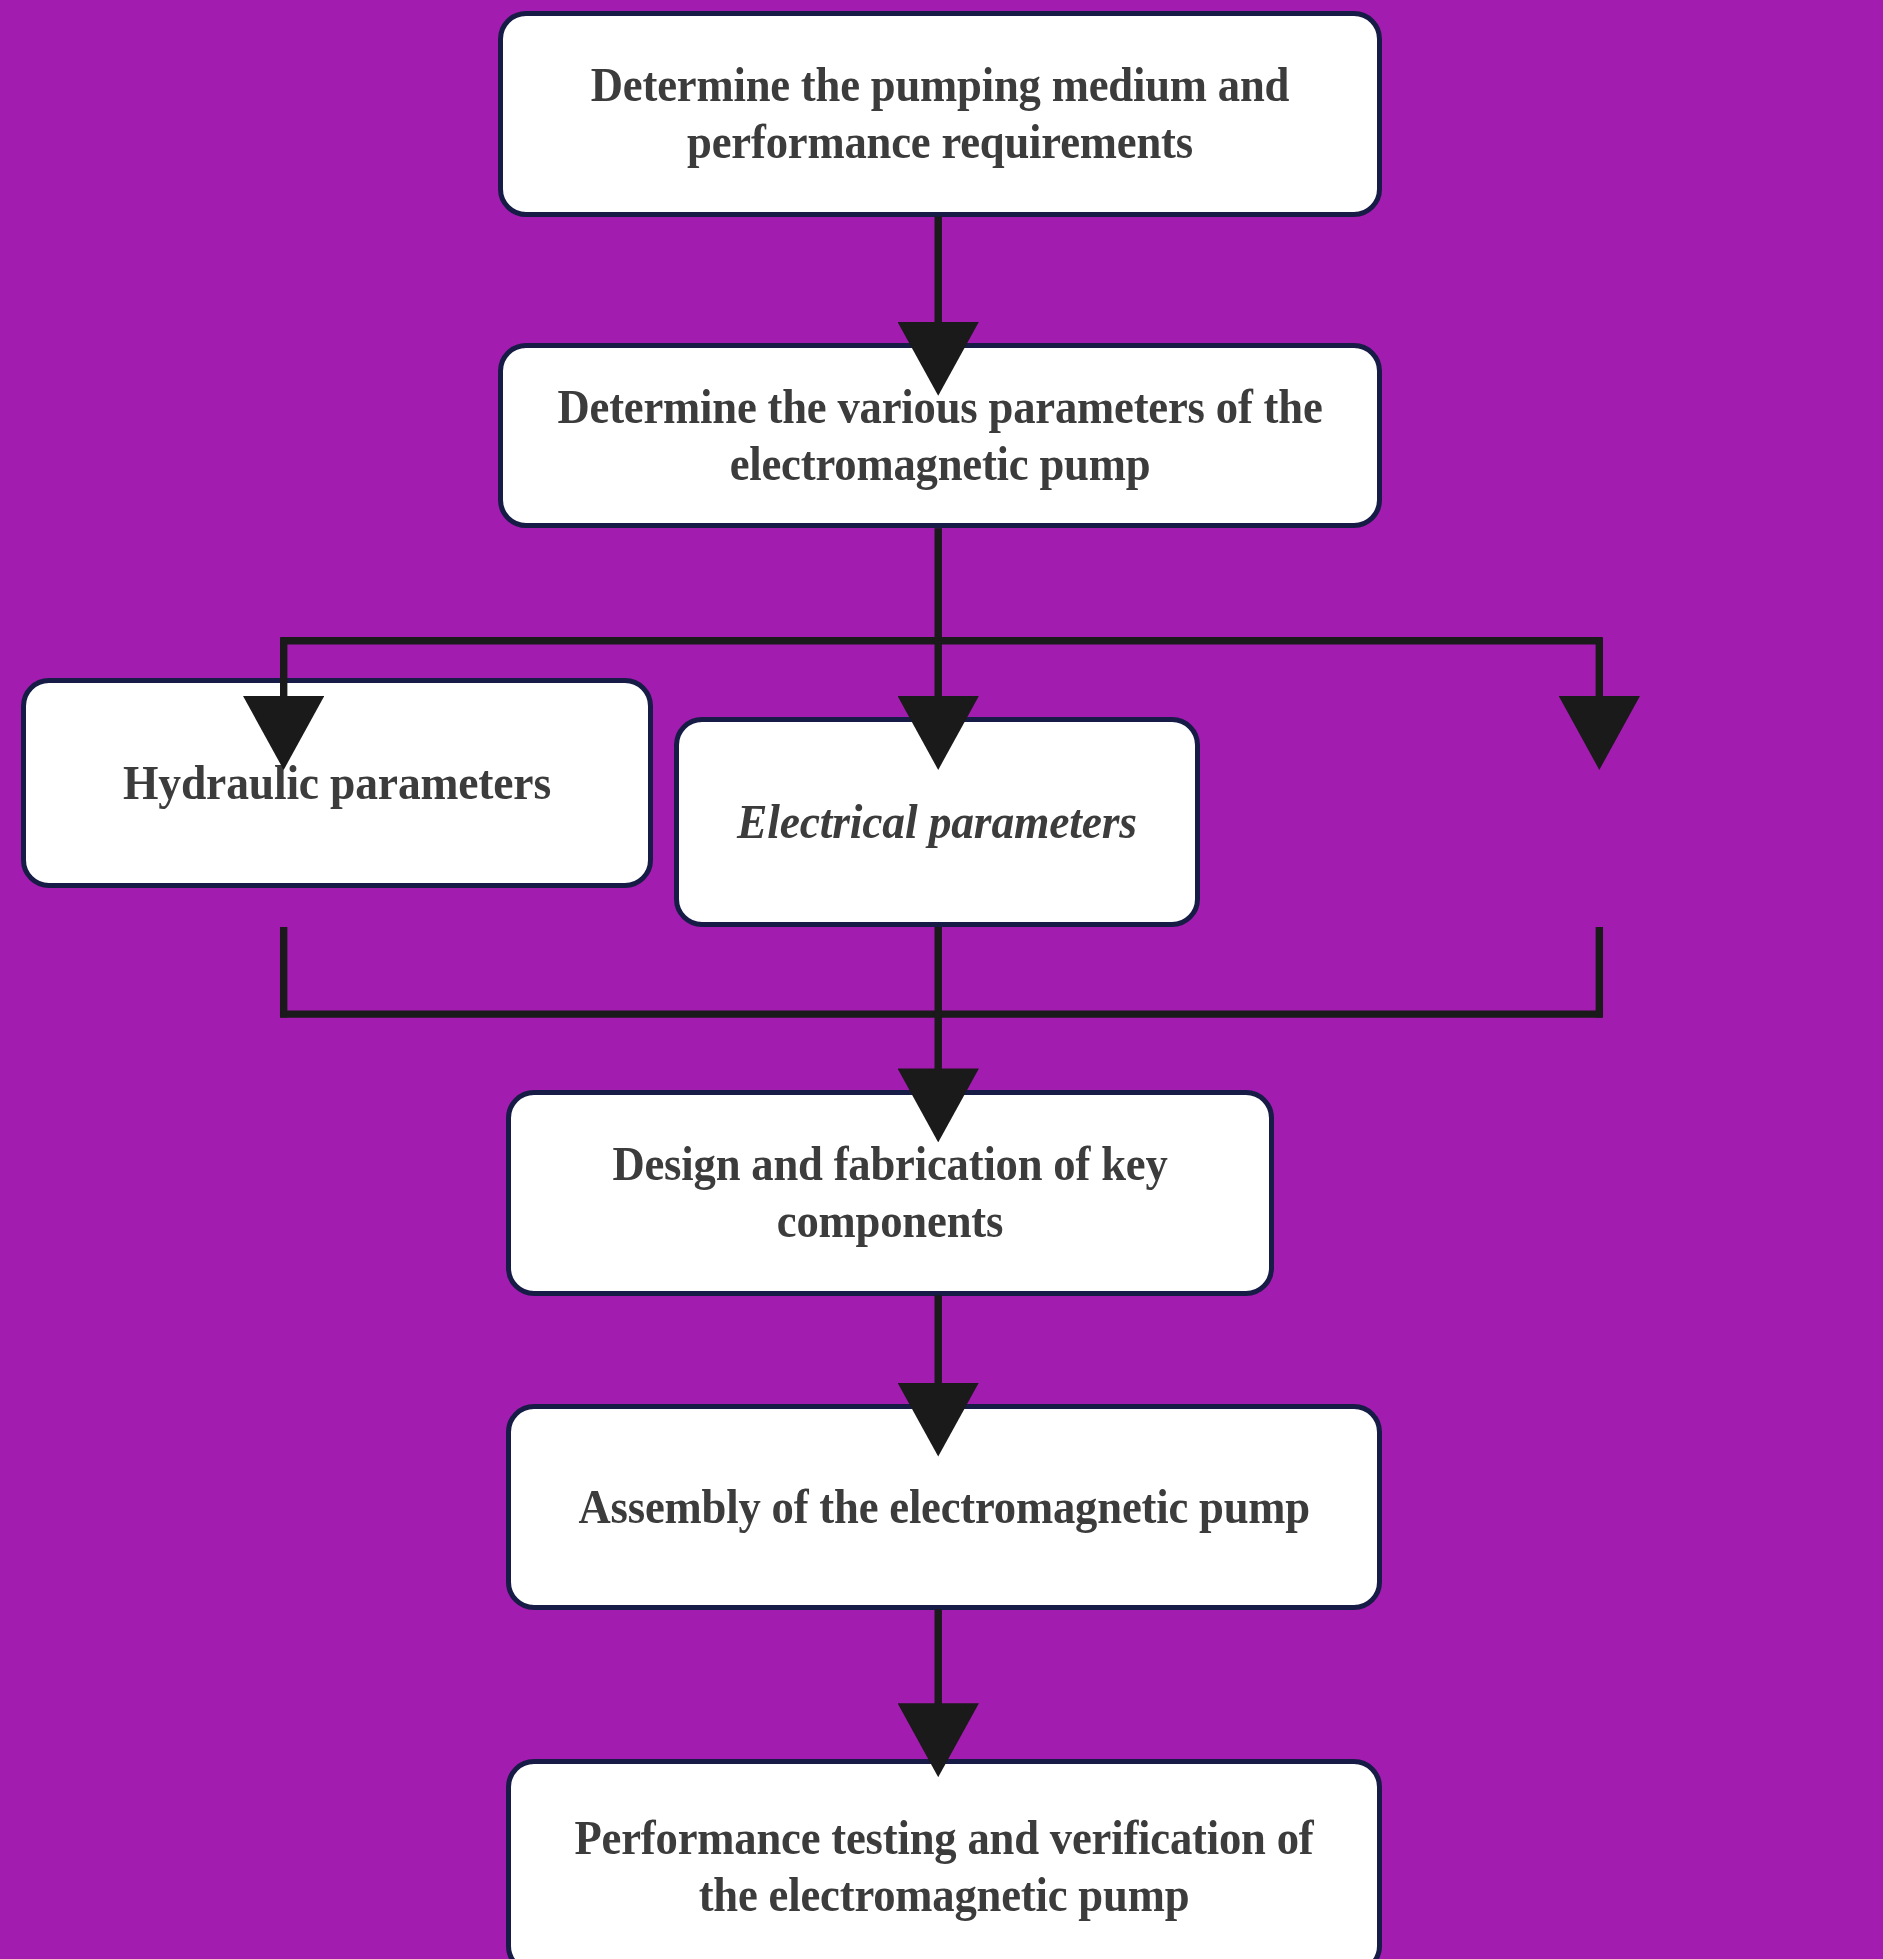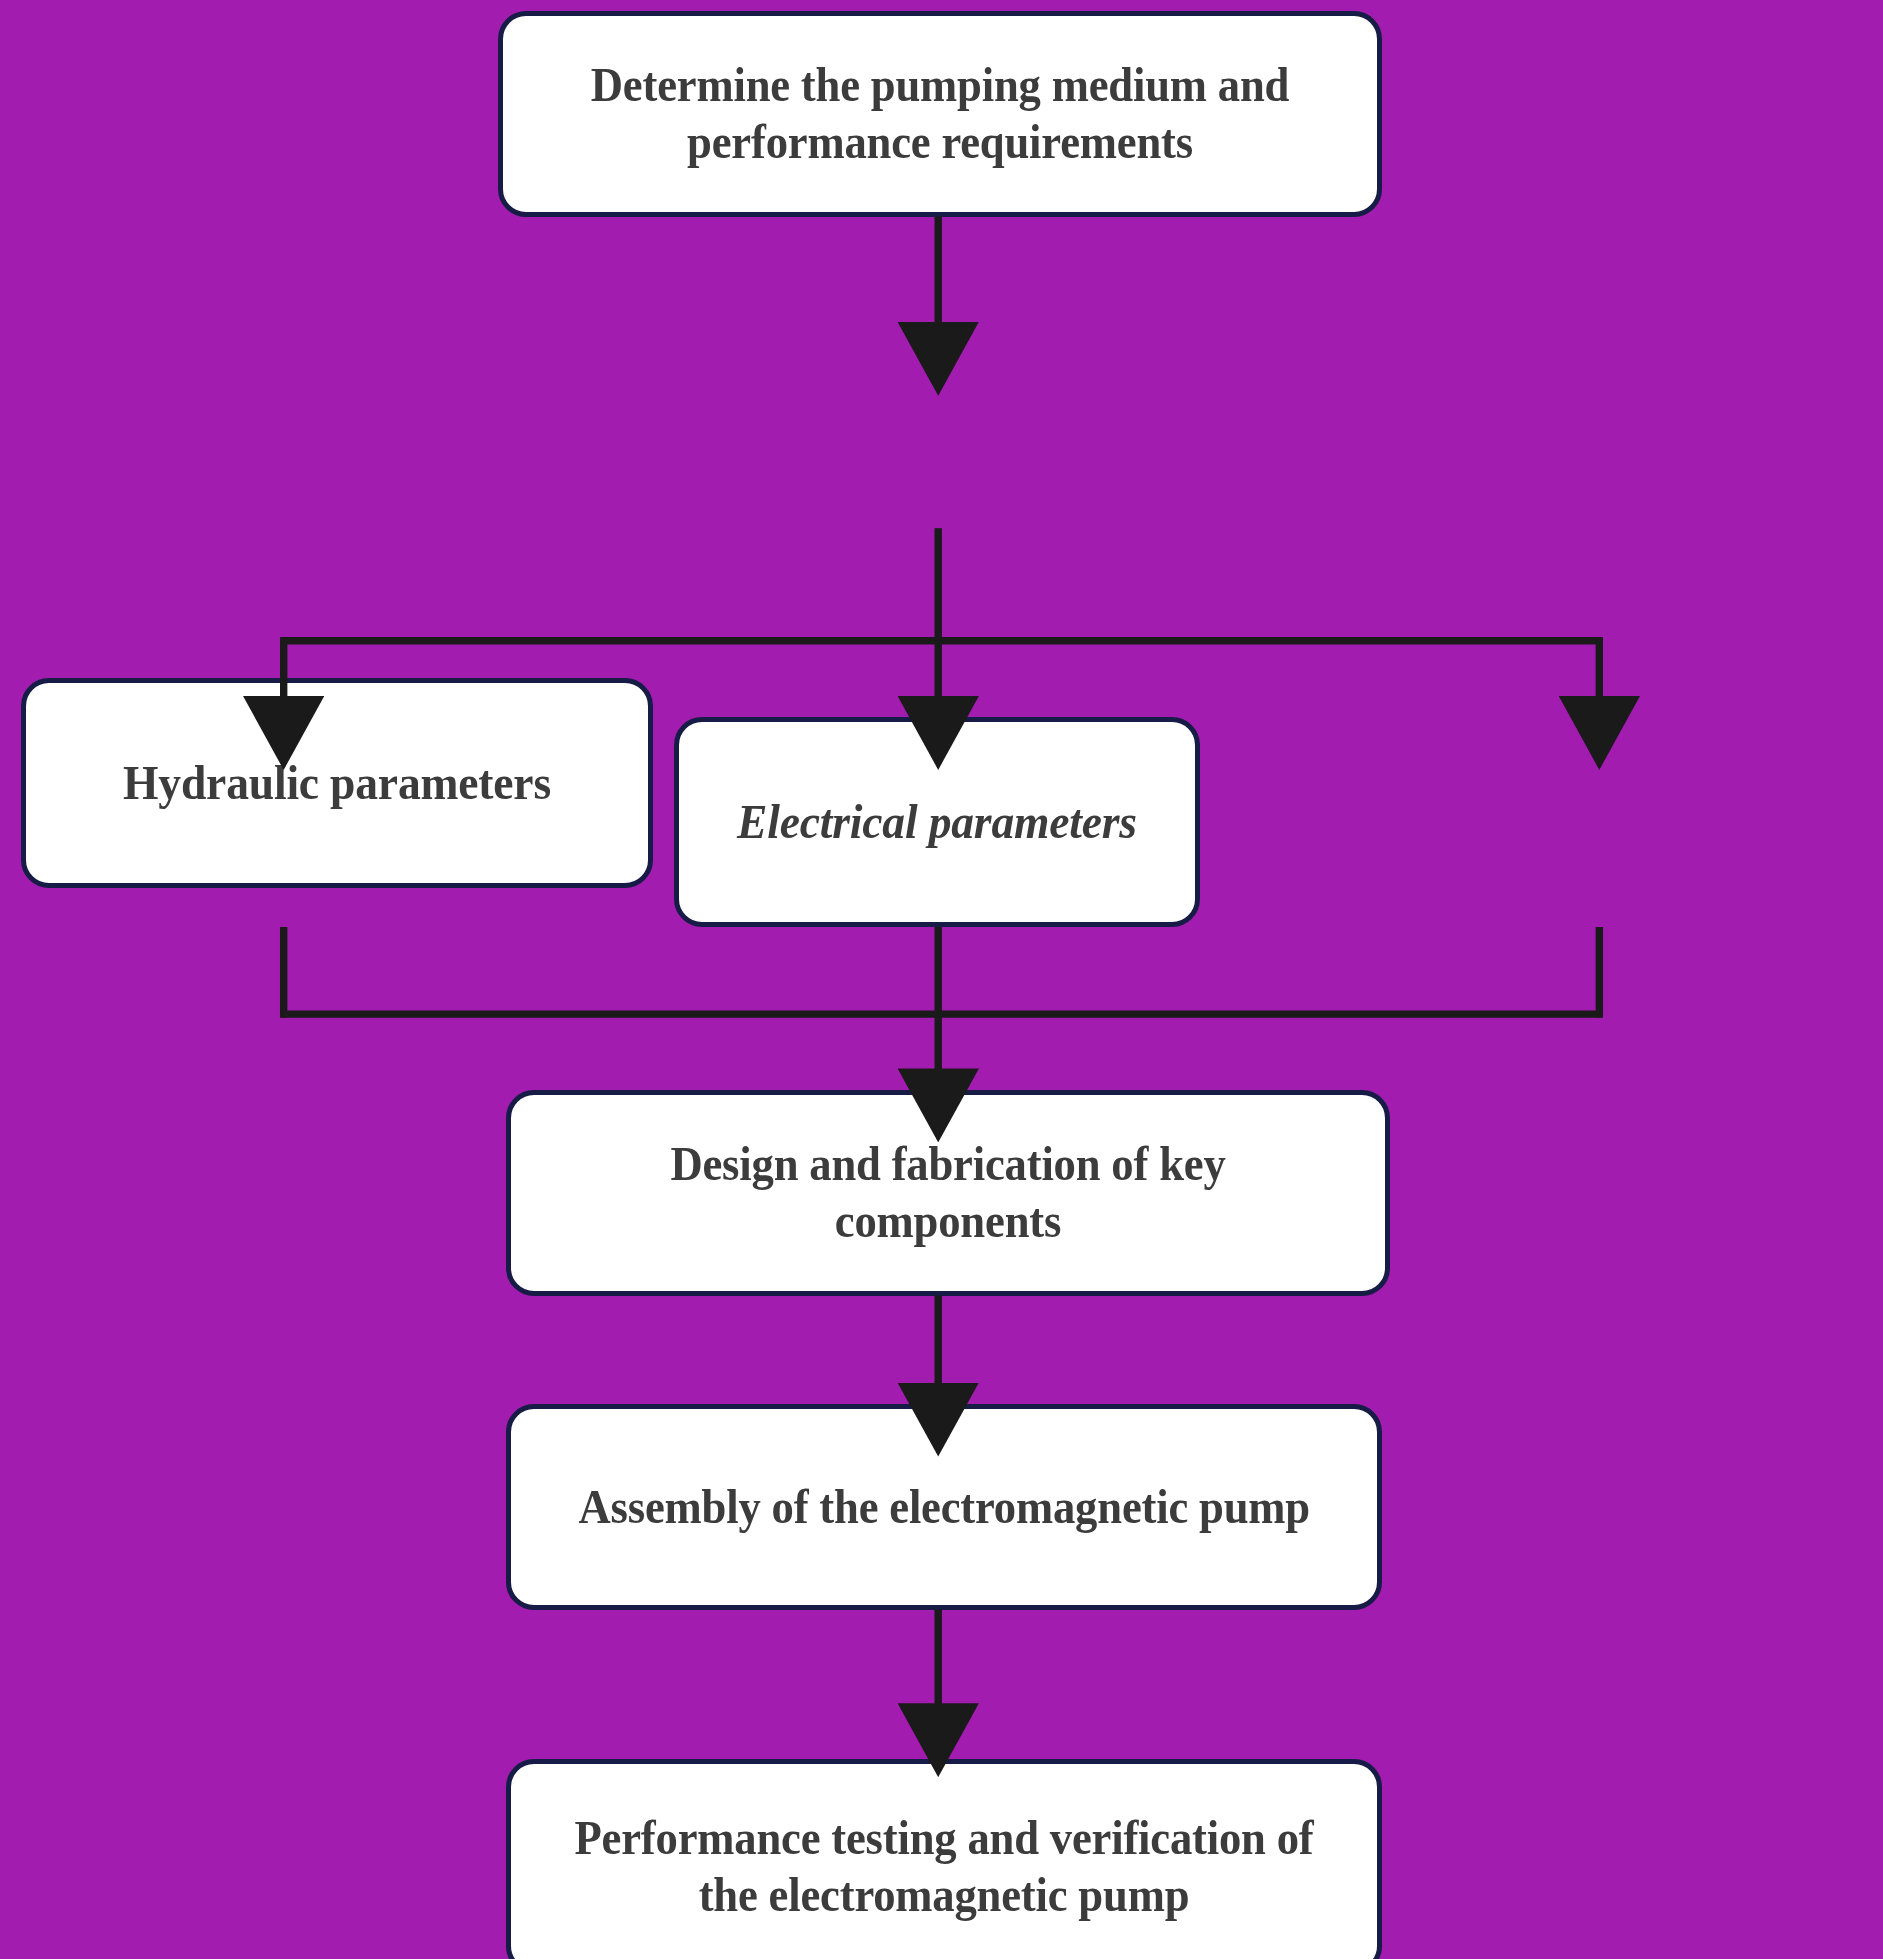--- a/index.html
+++ b/index.html
@@ -52,31 +52,34 @@
 </style>
 </head>
 <body>
 
 <div id="canvas">
 
   <div class="node" style="left:498px; top:10.7px; width:884px; height:206px;">
     <span class="node-label">Determine the pumping medium and performance requirements</span>
   </div>
 
+  <div class="node" style="left:498px; top:343px; width:884px; height:185px;">
+    <span class="node-label">Determine the various parameters of the electromagnetic pump</span>
+  </div>
 
   <div class="node" style="left:21.4px; top:678px; width:632px; height:210px;">
     <span class="node-label one-line">Hydraulic parameters</span>
   </div>
 
   <div class="node" style="left:674px; top:717px; width:526px; height:210px;font-style:italic;">
     <span class="node-label one-line">Electrical parameters</span>
   </div>
 
 
-  <div class="node" style="left:506px; top:1090px; width:884px; height:206px;align-items:center;">
+  <div class="node" style="left:506px; top:1090px; width:768px; height:206px;align-items:center;">
     <span class="node-label">Design and fabrication of key components</span>
   </div>
 
   <div class="node" style="left:506px; top:1404px; width:876px; height:206px;">
     <span class="node-label">Assembly of the electromagnetic pump</span>
   </div>
 
   <div class="node" style="left:506px; top:1725px; width:876px; height:215px;margin-top:34px;">
     <span class="node-label">Performance testing and verification of the electromagnetic pump</span>
   </div>

